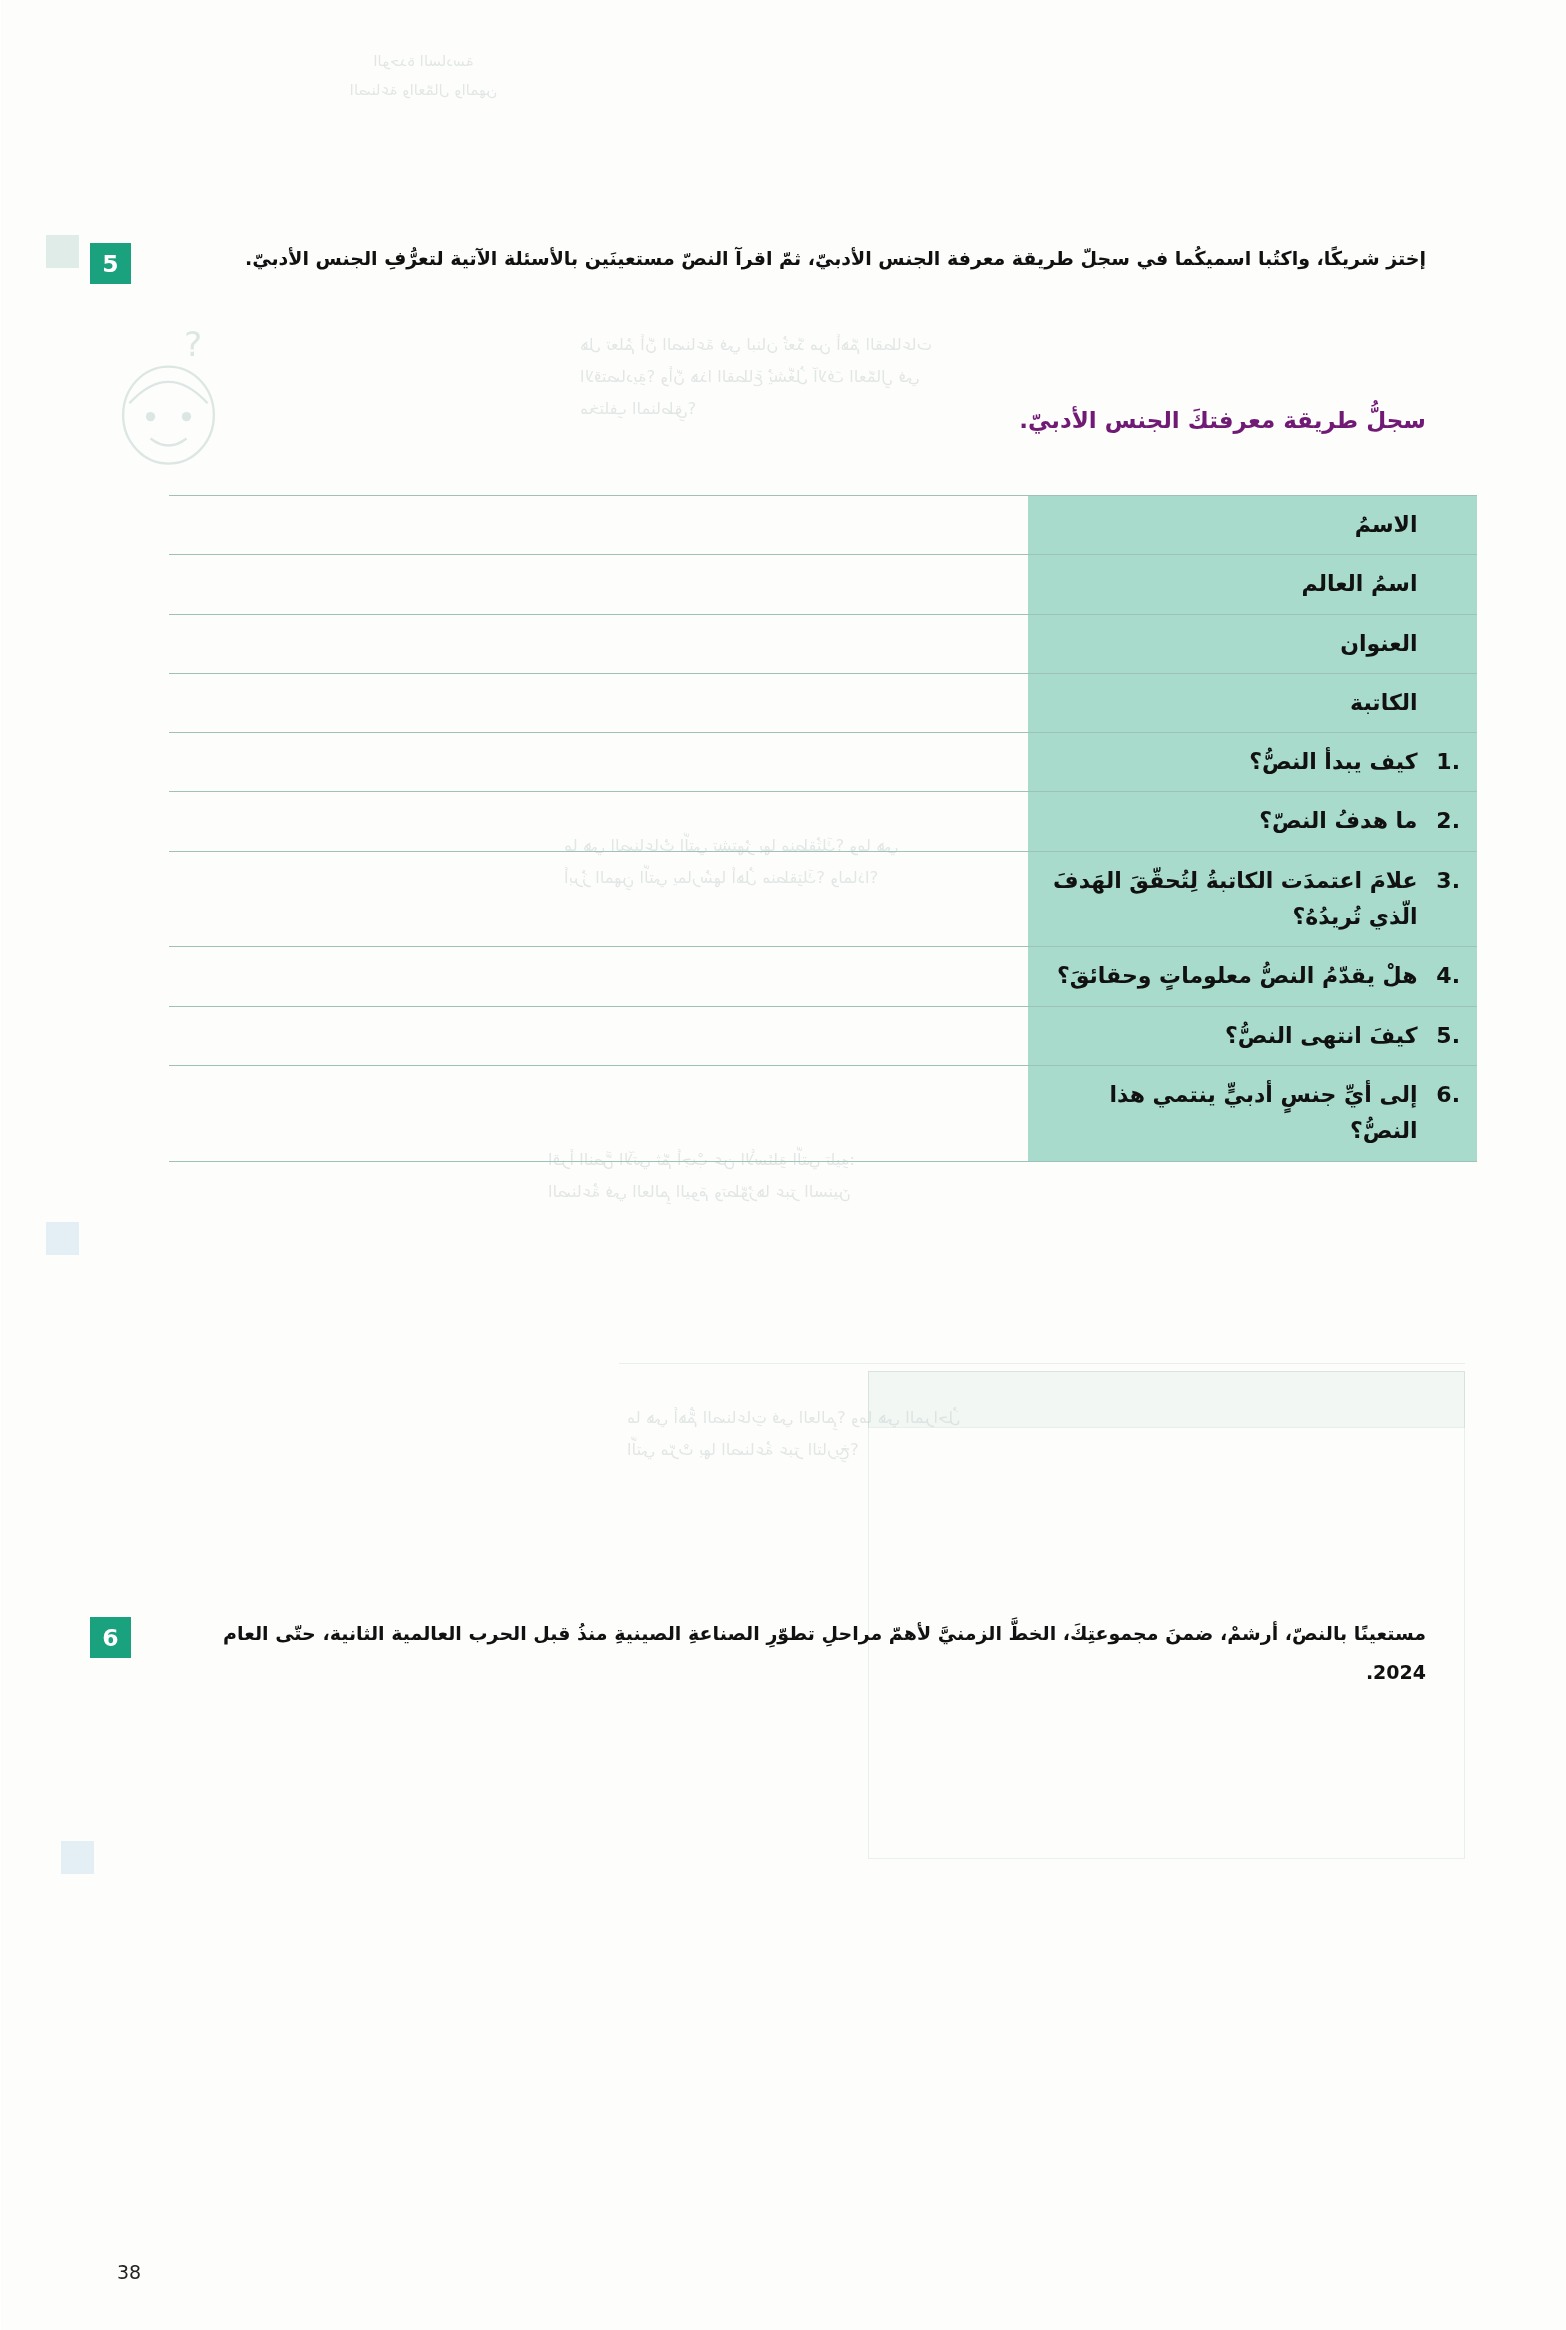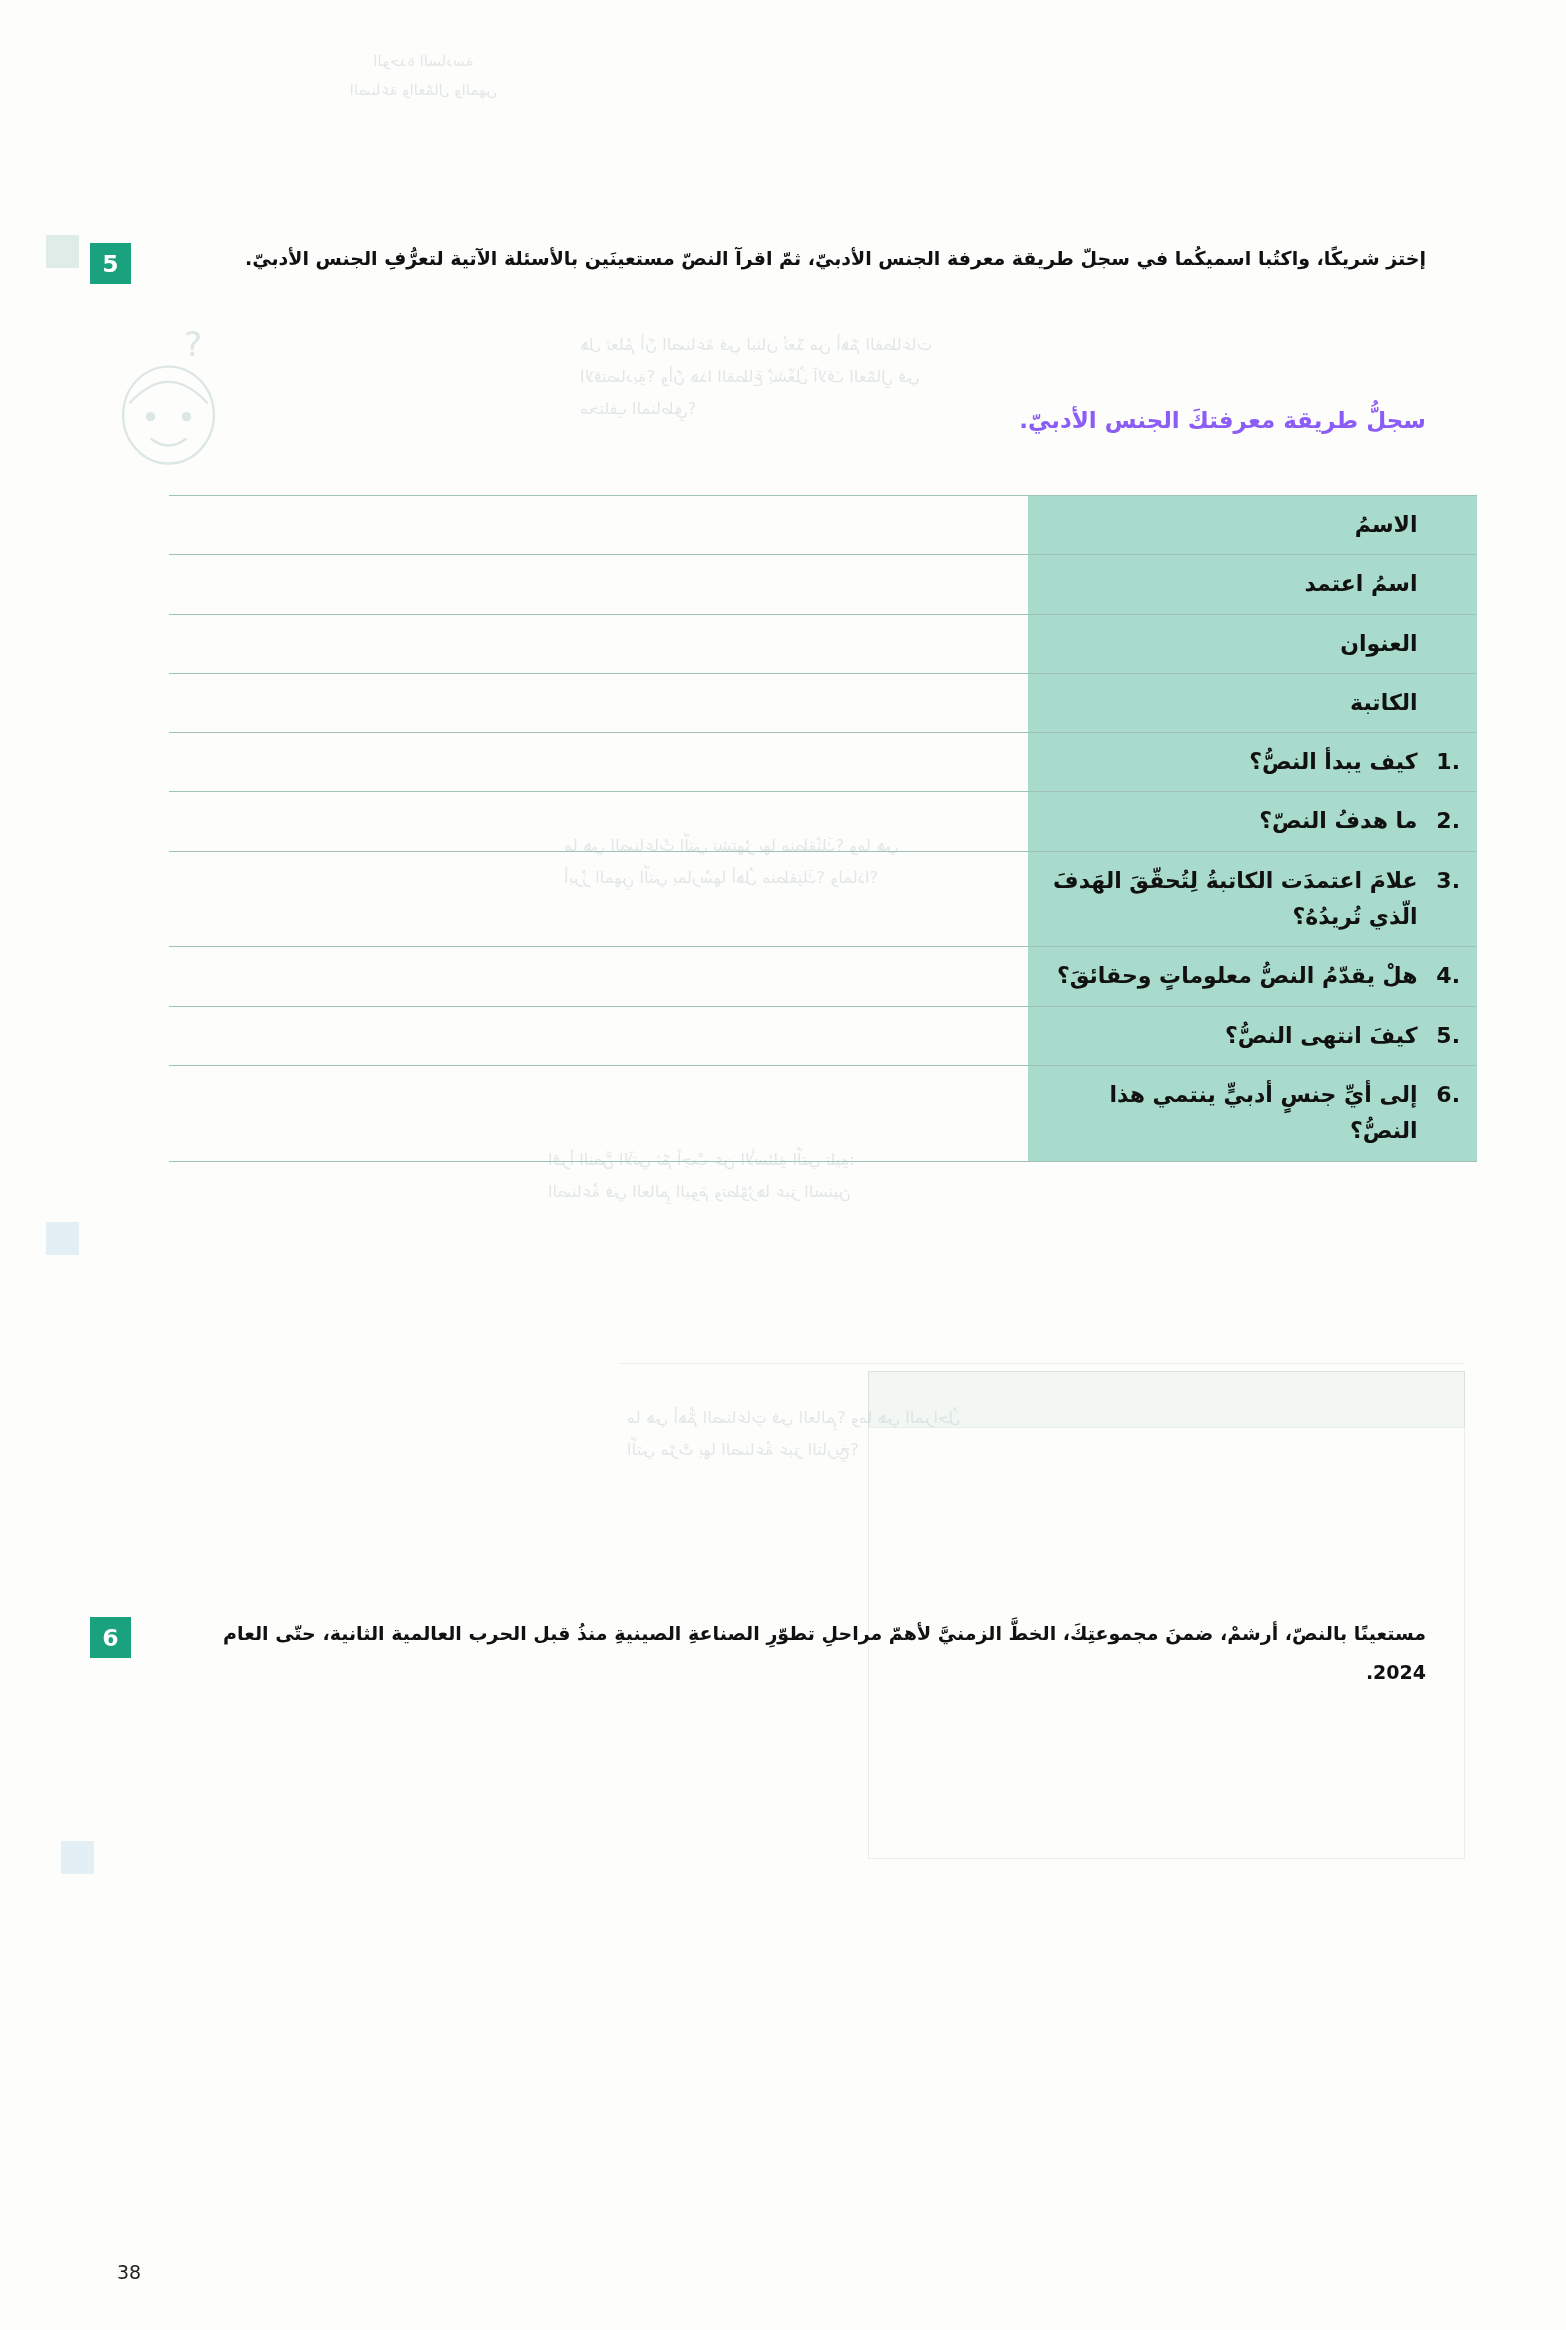--- a/index.html
+++ b/index.html
@@ -82,21 +82,21 @@
     line-height: 2.05;
     color: #111111;
     text-align: right;
   }
 
   .sub-instruction {
     position: absolute;
     font-size: 23px;
     font-weight: bold;
     line-height: 1.9;
-    color: #8b5cf6;
+    color: #701a75;
     text-align: right;
   }
 
   
   .tbl {
     position: absolute;
     top: 495px;
     right: 90px;
     width: 1308px;
     border-collapse: collapse;
@@ -193,21 +193,21 @@
             <span class="lbl-num"></span>
             <span class="lbl-txt">الاسمُ</span>
           </div>
         </td>
         <td class="blank"></td>
       </tr>
       <tr>
         <td class="label">
           <div class="lbl-row">
             <span class="lbl-num"></span>
-            <span class="lbl-txt">اسمُ اعتمد</span>
+            <span class="lbl-txt">اسمُ العالم</span>
           </div>
         </td>
         <td class="blank"></td>
       </tr>
       <tr>
         <td class="label">
           <div class="lbl-row">
             <span class="lbl-num"></span>
             <span class="lbl-txt">العنوان</span>
           </div>

